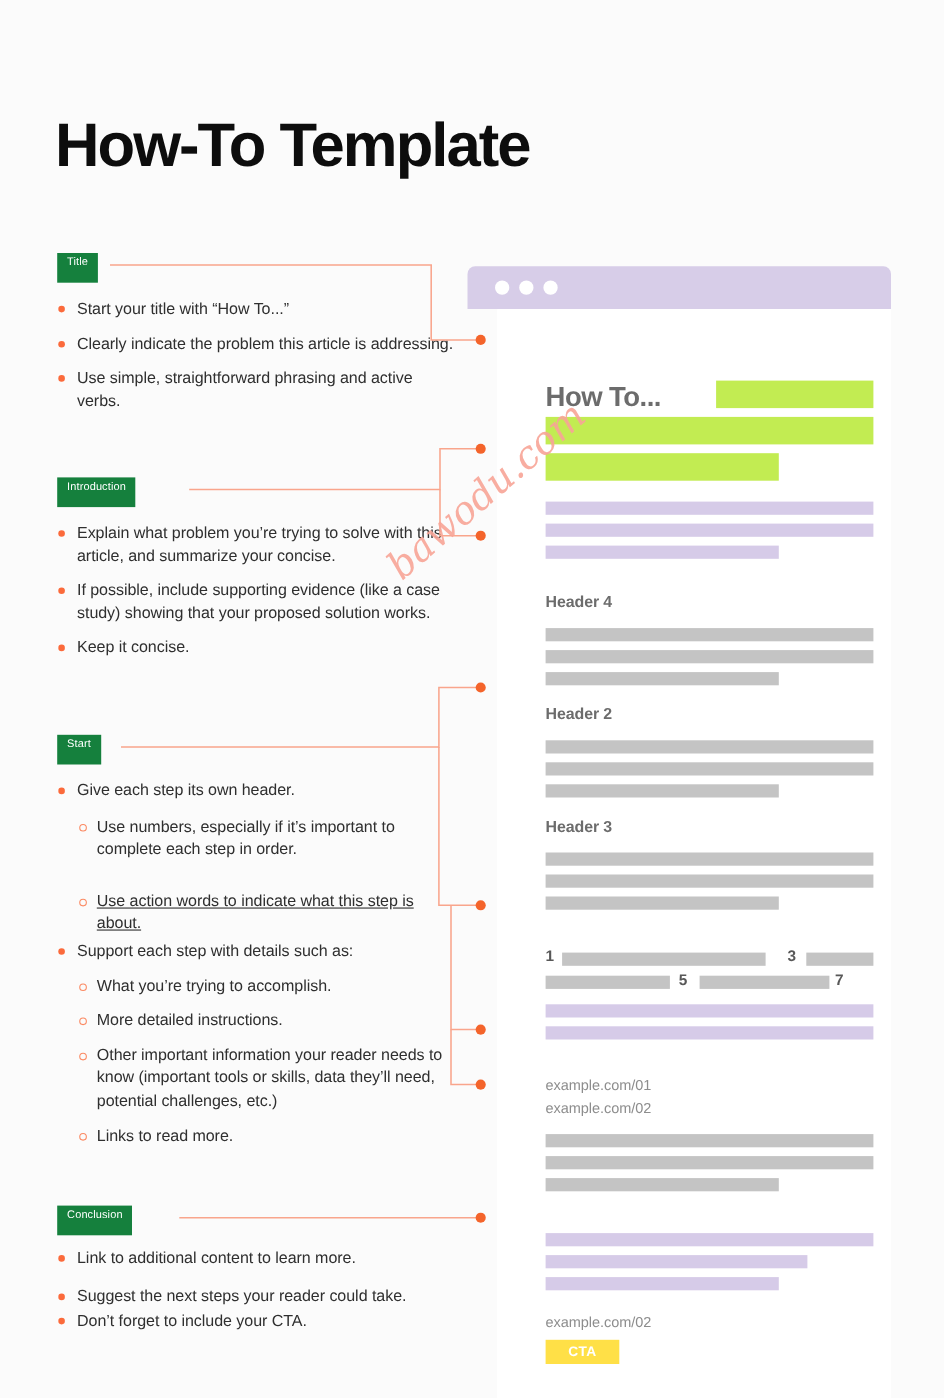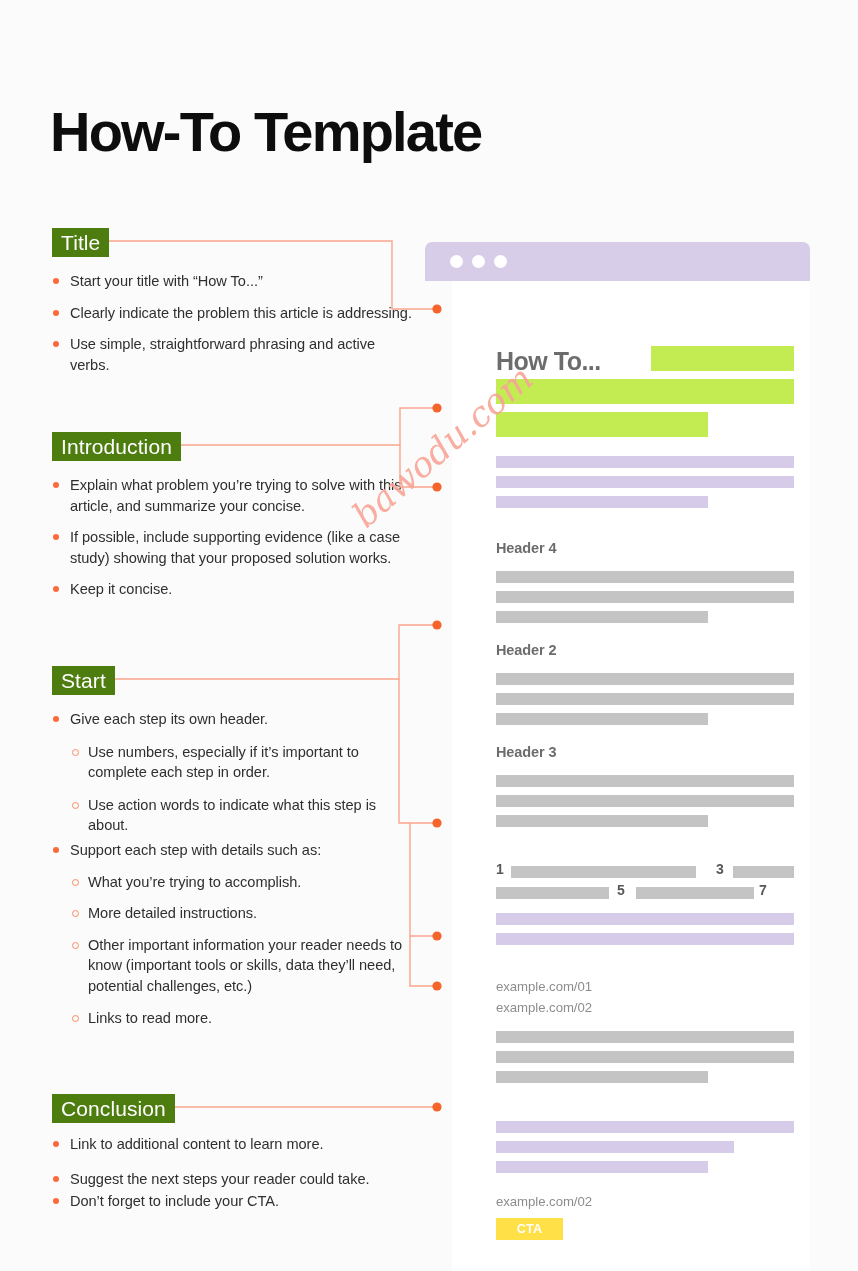--- a/index.html
+++ b/index.html
@@ -33,25 +33,25 @@
     left: 0;
     top: 0;
     width: 430px;
     height: 1271px;
   }
 
   .section-block { position: absolute; left: 52px; width: 360px; }
 
   .section-tag {
     display: inline-block;
-    background: #4d7c0f;
+    background: #15803d;
     color: #ffffff;
-    font-size: 21px;
+    font-size: 10px;
     font-weight: normal;
-    padding: 3px 9px 3px 9px;
+    padding: 3px 9px 13px 9px;
     line-height: 1.1;
     letter-spacing: 0.1px;
     position: relative;
     z-index: 3;
   }
 
   .bullets { margin: 0; padding: 0; list-style: none; }
 
   .bullet {
     position: relative;
@@ -252,21 +252,21 @@
       <li class="bullet" style="margin-top:11px;">If possible, include supporting evidence (like a case study) showing that your proposed solution works.</li>
       <li class="bullet" style="margin-top:11px;">Keep it concise.</li>
     </ul>
   </div>
 
   <div class="section-block" style="top:666px;">
     <div class="section-tag">Start</div>
     <ul class="bullets">
       <li class="bullet" style="margin-top:14px;">Give each step its own header.</li>
       <li class="bullet sub" style="margin-top:12px;">Use numbers, especially if it’s important to complete each step in order.</li>
-      <li class="bullet sub" style="margin-top:12px;">Use action words to indicate what this step is about.</li>
+      <li class="bullet sub" style="margin-top:27px;text-decoration:underline;">Use action words to indicate what this step is about.</li>
       <li class="bullet" style="margin-top:4px;">Support each step with details such as:</li>
       <li class="bullet sub" style="margin-top:11px;">What you’re trying to accomplish.</li>
       <li class="bullet sub" style="margin-top:11px;">More detailed instructions.</li>
       <li class="bullet sub" style="margin-top:11px;">Other important information your reader needs to know (important tools or skills, data they’ll need, potential challenges, etc.)</li>
       <li class="bullet sub" style="margin-top:11px;">Links to read more.</li>
     </ul>
   </div>
 
   <div class="section-block" style="top:1094px;">
     <div class="section-tag">Conclusion</div>

